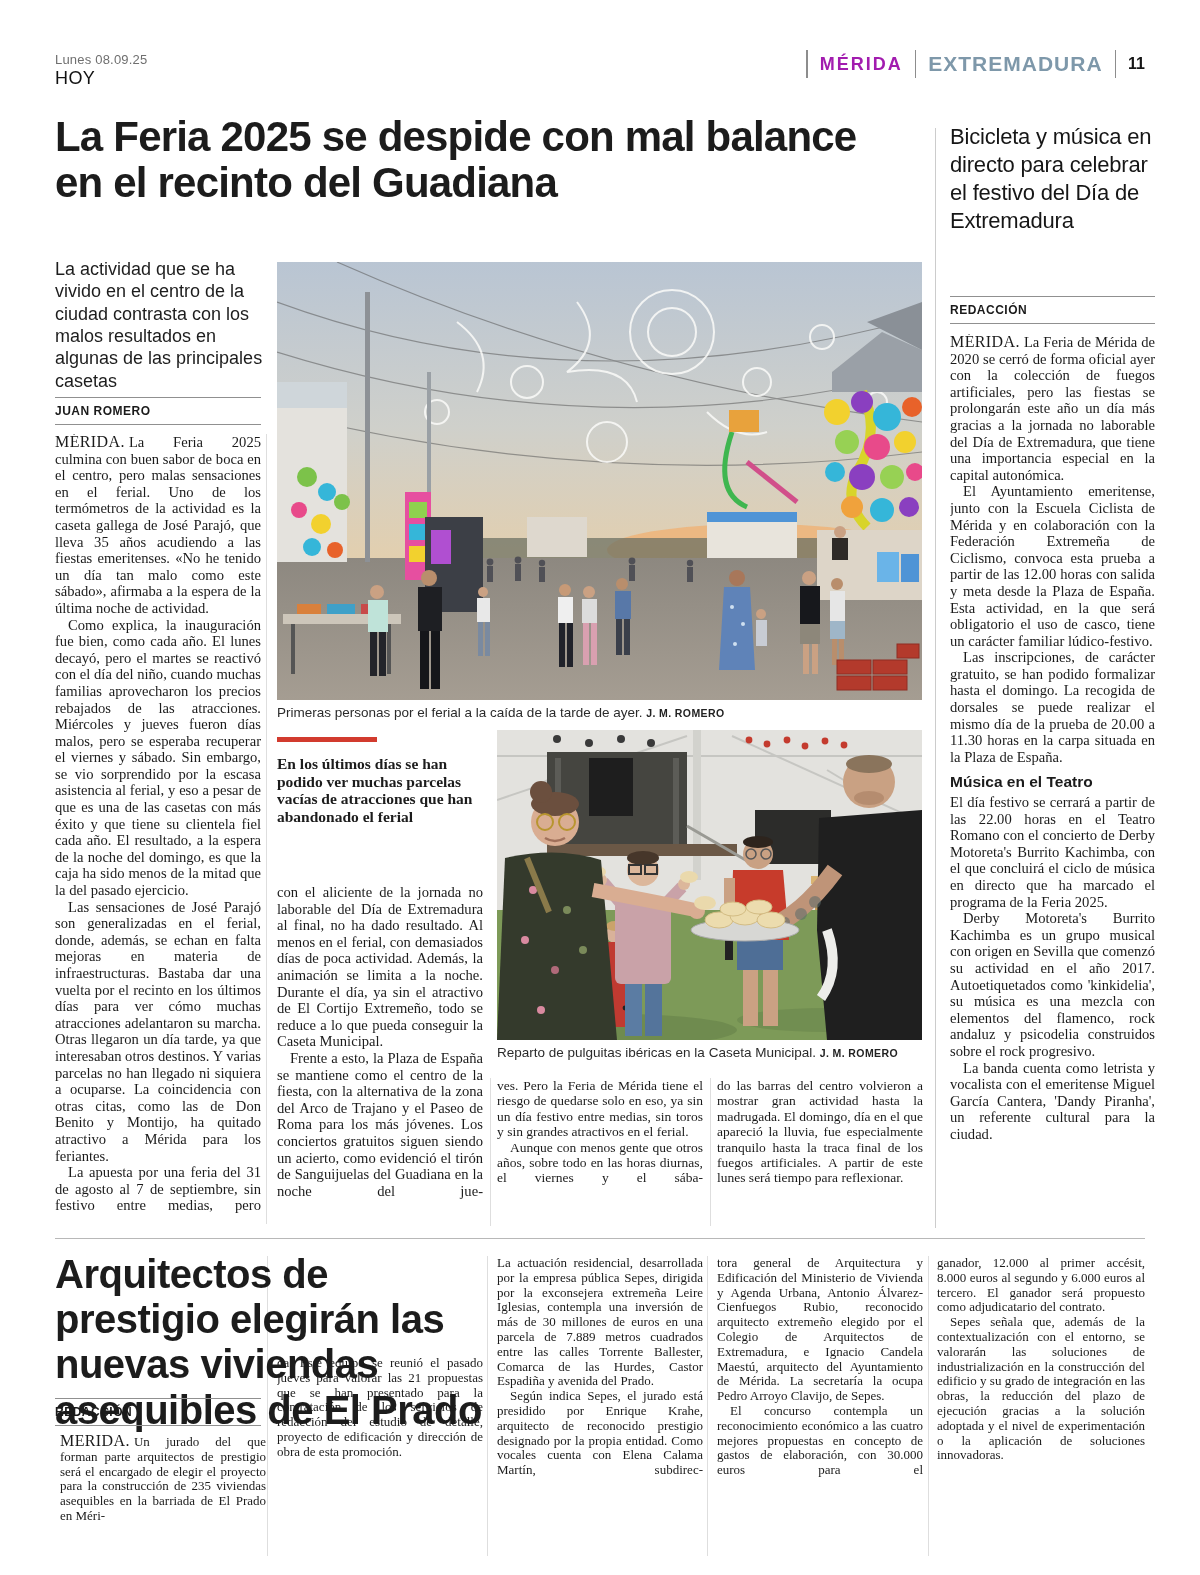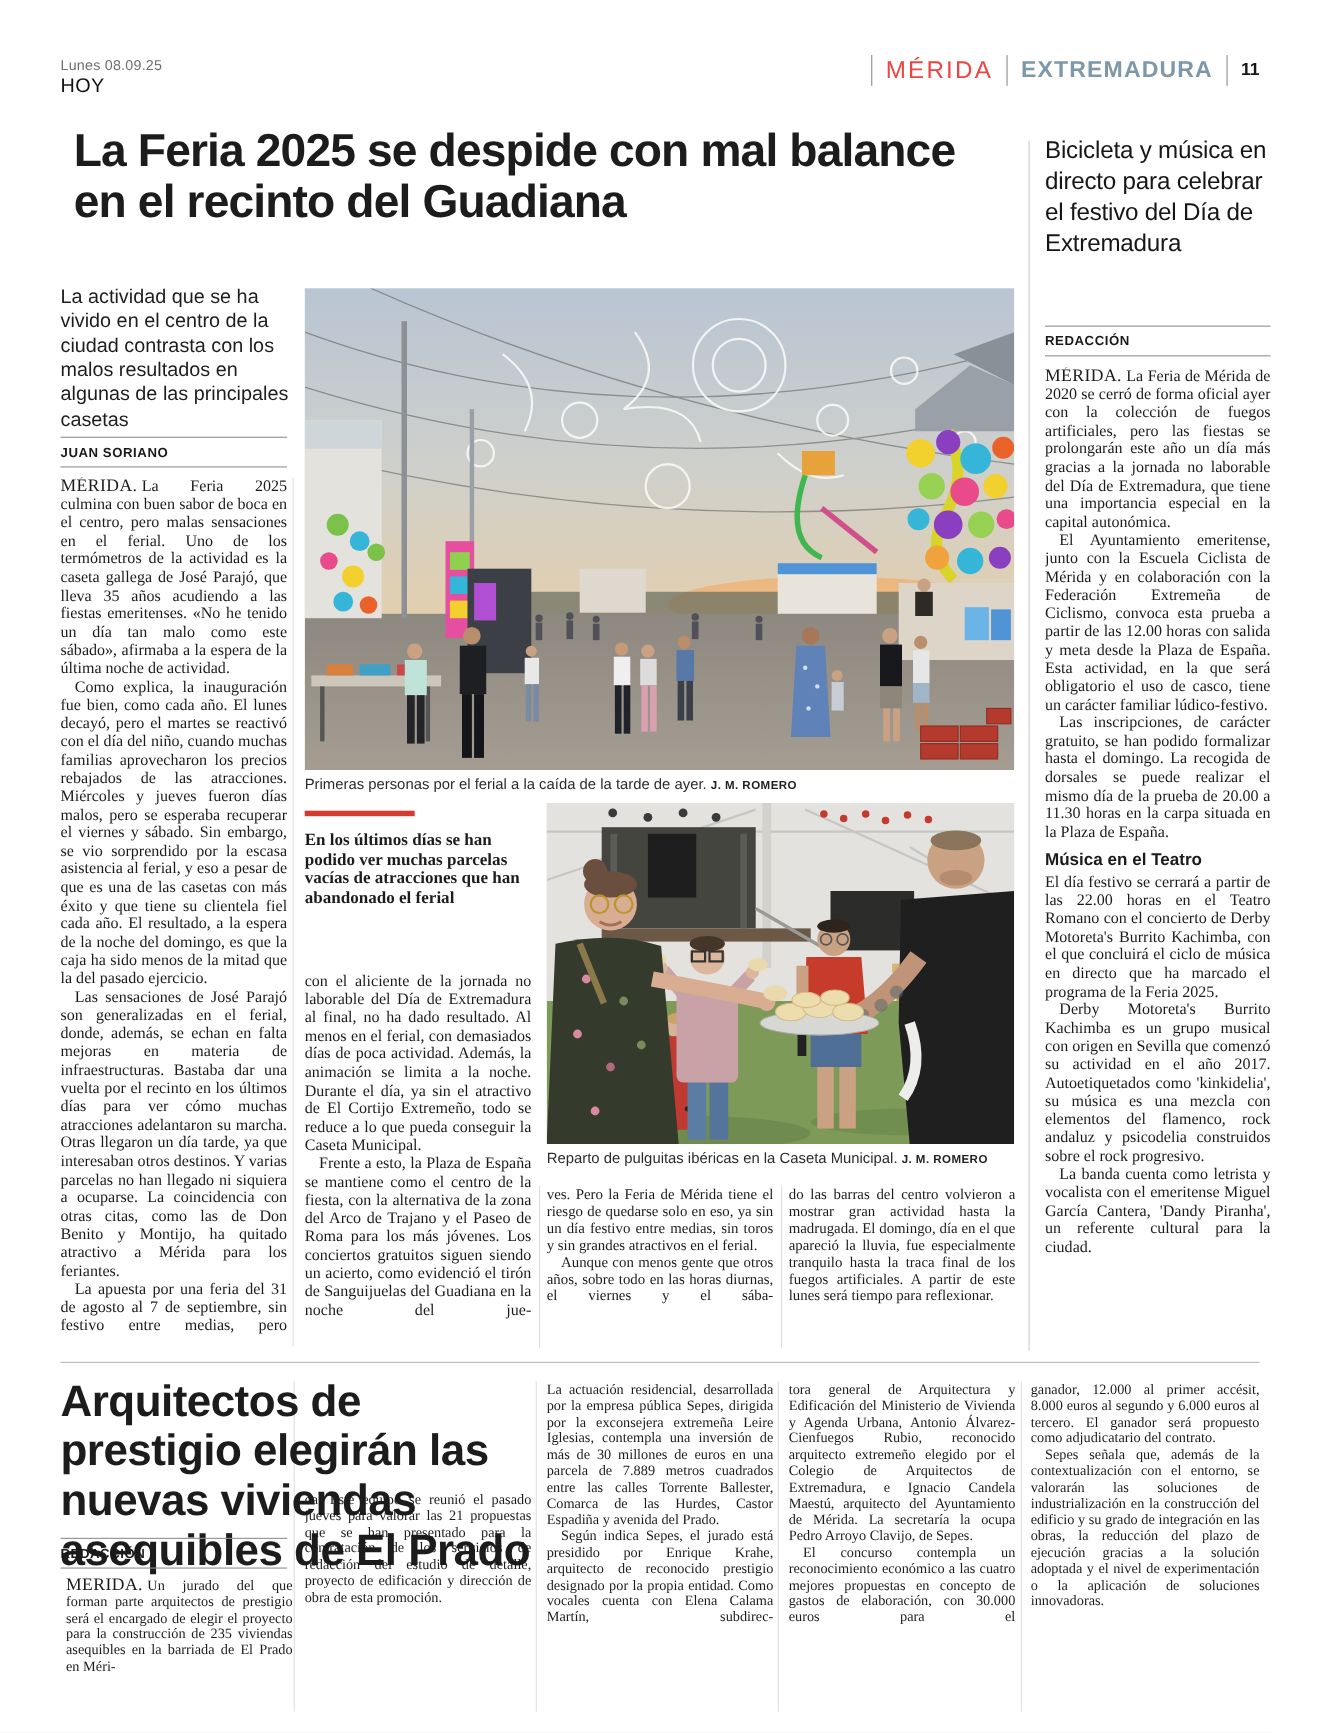--- a/index.html
+++ b/index.html
@@ -8,28 +8,28 @@
     position:relative; width:1200px; height:1575px; background:#ffffff;
     font-family:"Liberation Sans", sans-serif; color:#1a1a1a; overflow:hidden;
     margin:0 auto;
   }
   
   .header-left { position:absolute; left:55px; top:52px; }
   .header-date { font-size:13px; color:#6f6f6f; letter-spacing:.2px; }
   .header-brand { font-size:18px; font-weight:400; color:#111; letter-spacing:.4px; margin-top:1px; }
   .header-right { position:absolute; right:55px; top:50px; display:flex; align-items:center; gap:12px; }
   .hsep { width:1.5px; height:28px; background:#8d8d8d; }
-  .sec-primary { font-size:22px; color:#ef4444; letter-spacing:2px; font-weight:400; }
+  .sec-primary { font-size:18px; color:#a21caf; letter-spacing:2px; font-weight:700; }
   .sec-secondary { font-size:21px; font-weight:700; color:var(--section-blue,#7e98aa); letter-spacing:1px; }
   .page-num { font-size:16px; font-weight:700; color:#161616; }
 
   
   .headline {
     position:absolute; left:55px; top:114px; width:815px;
-    font-size:42px; line-height:1.1; font-weight:700; letter-spacing:-0.8px; color:#1c1c1c;margin-left:12px;
+    font-size:42px; line-height:1.1; font-weight:700; letter-spacing:-0.8px; color:#1c1c1c;
   }
   .lede {
     position:absolute; left:55px; top:258px; width:212px;
     font-size:18px; line-height:1.24; color:#1d1d1d; font-weight:400;
   }
   .byline-block {
     position:absolute; width:206px;
     border-top:1px solid #909090; border-bottom:1px solid #909090;
     padding:6px 0; font-size:12px; font-weight:700; letter-spacing:.5px; color:#1a1a1a;
   }
@@ -112,21 +112,21 @@
     <div class="sec-primary">MÉRIDA</div>
     <div class="hsep"></div>
     <div class="sec-secondary">EXTREMADURA</div>
     <div class="hsep"></div>
     <div class="page-num">11</div>
   </div>
 
   <h1 class="headline">La Feria 2025 se despide con mal balance en el recinto del Guadiana</h1>
   <p class="lede">La actividad que se ha vivido en el centro de la ciudad contrasta con los malos resultados en algunas de las principales casetas</p>
   <div class="byline-block byline-main">
-    <span>JUAN SORIANO</span>
+    <span>JUAN ROMERO</span>
   </div>
 
   <div class="bodycol col1">
     <p><span class="dateline">MÉRIDA.</span><span>La Feria 2025 culmina con buen sabor de boca en el centro, pero malas sensaciones en el ferial. Uno de los termómetros de la actividad es la caseta gallega de José Parajó, que lleva 35 años acudiendo a las fiestas emeritenses. «No he tenido un día tan malo como este sábado», afirmaba a la espera de la última noche de actividad.</span></p>
     <p>Como explica, la inauguración fue bien, como cada año. El lunes decayó, pero el martes se reactivó con el día del niño, cuando muchas familias aprovecharon los precios rebajados de las atracciones. Miércoles y jueves fueron días malos, pero se esperaba recuperar el viernes y sábado. Sin embargo, se vio sorprendido por la escasa asistencia al ferial, y eso a pesar de que es una de las casetas con más éxito y que tiene su clientela fiel cada año. El resultado, a la espera de la noche del domingo, es que la caja ha sido menos de la mitad que la del pasado ejercicio.</p>
     <p>Las sensaciones de José Parajó son generalizadas en el ferial, donde, además, se echan en falta mejoras en materia de infraestructuras. Bastaba dar una vuelta por el recinto en los últimos días para ver cómo muchas atracciones adelantaron su marcha. Otras llegaron un día tarde, ya que interesaban otros destinos. Y varias parcelas no han llegado ni siquiera a ocuparse. La coincidencia con otras citas, como las de Don Benito y Montijo, ha quitado atractivo a Mérida para los feriantes.</p>
     <p class="cut">La apuesta por una feria del 31 de agosto al 7 de septiembre, sin festivo entre medias, pero</p>
   </div>
 
   <div class="photo photo1">

